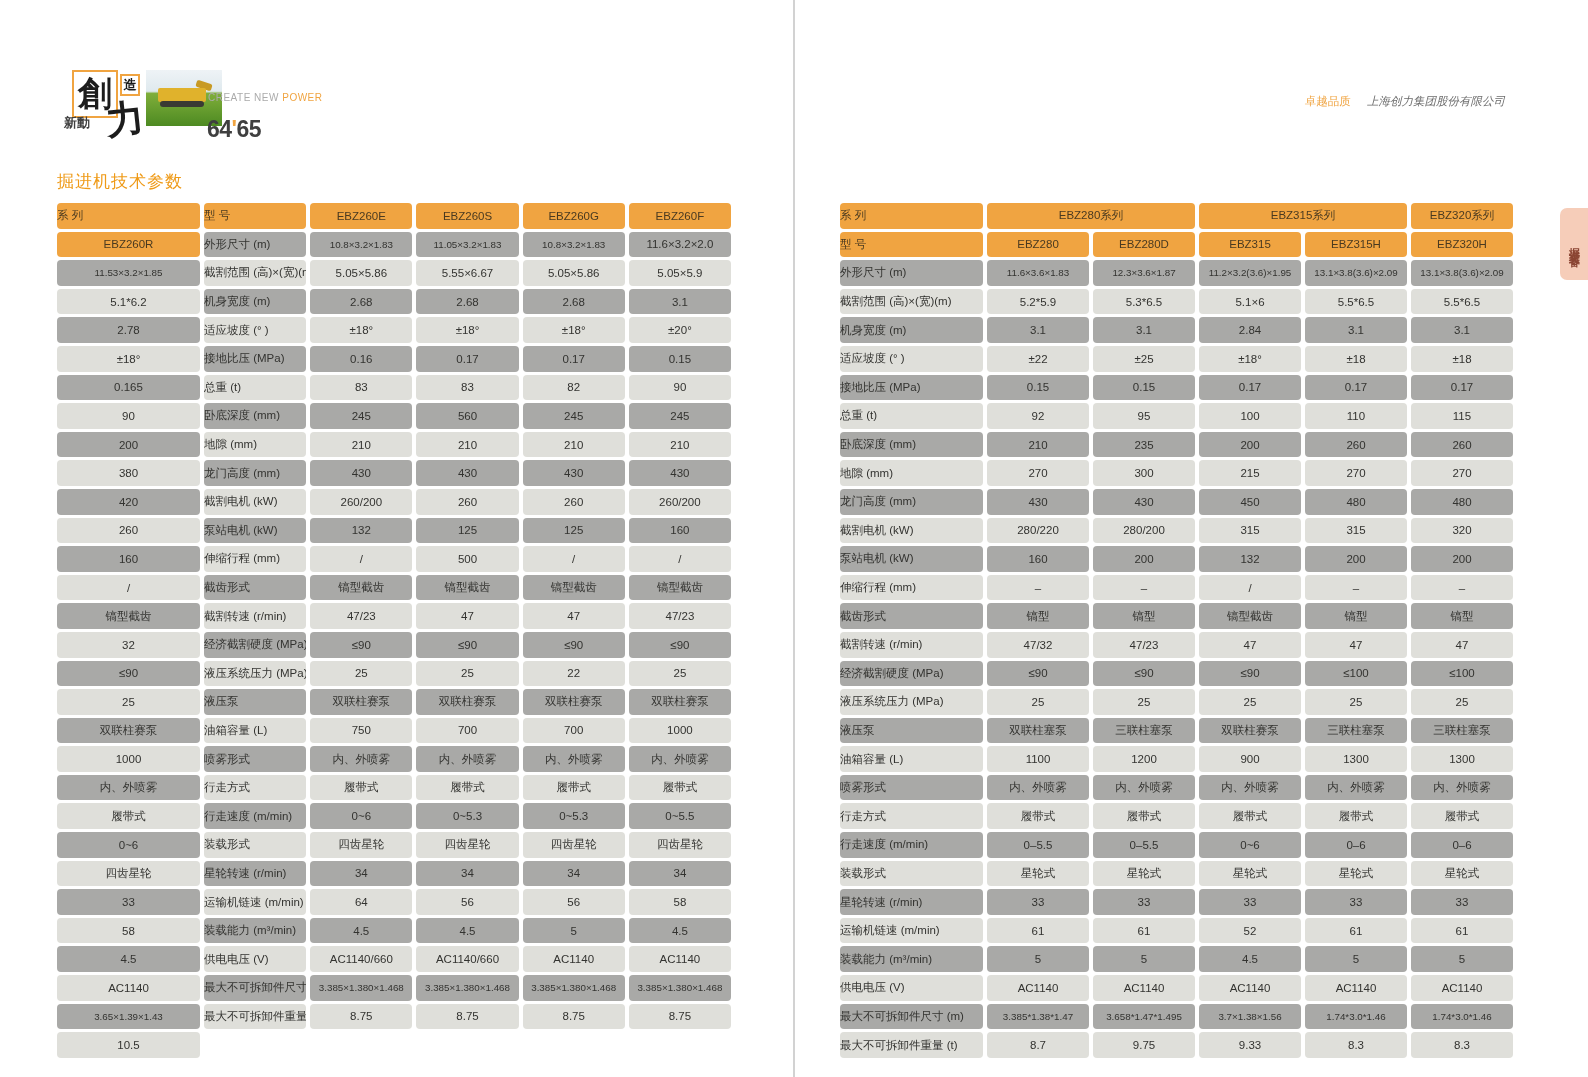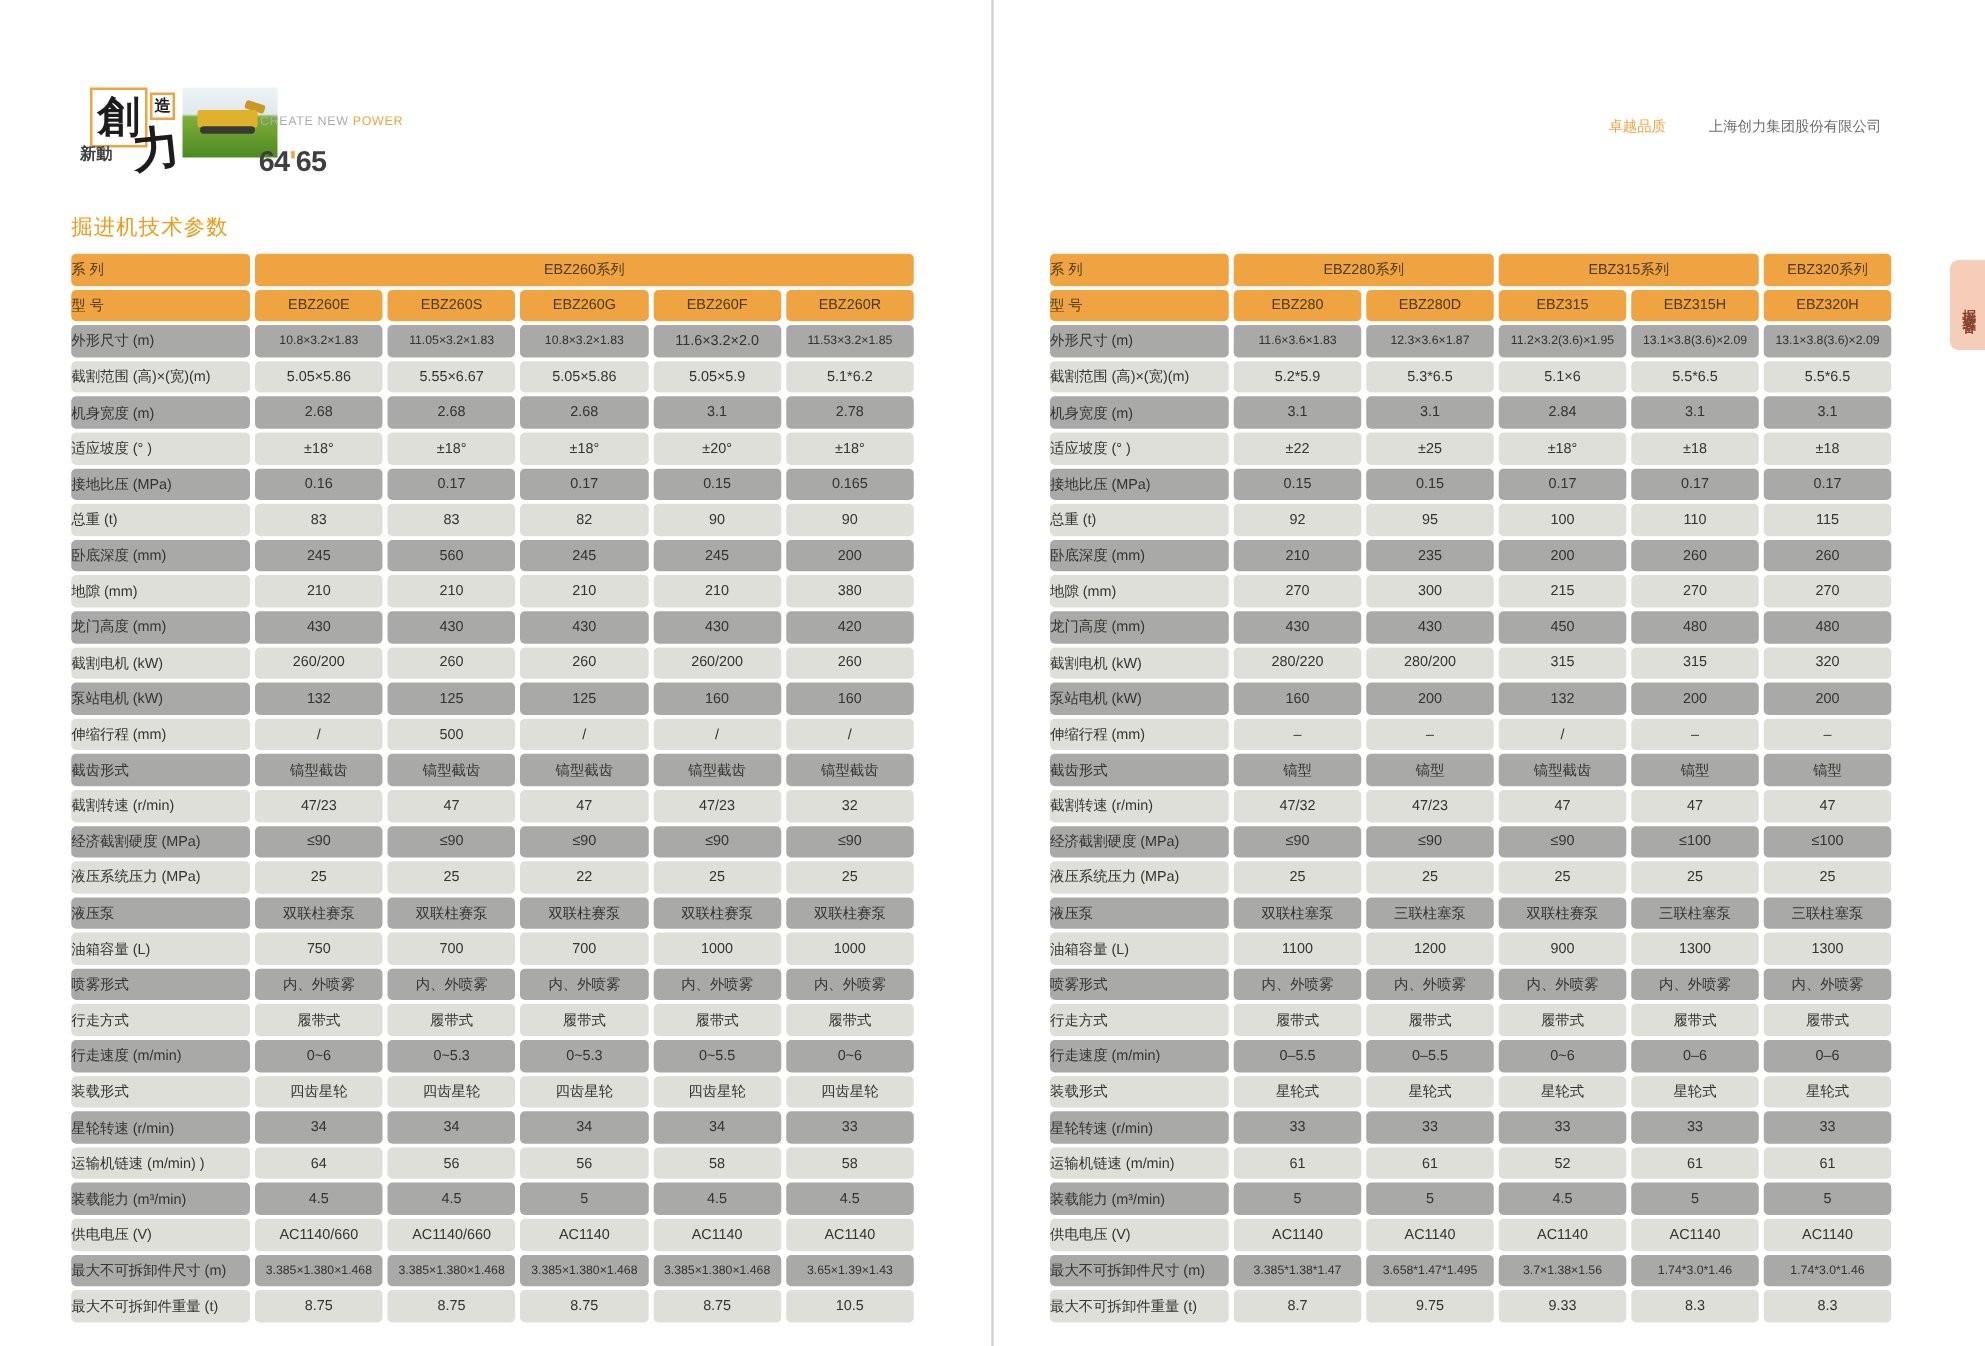--- a/index.html
+++ b/index.html
@@ -35,22 +35,22 @@
   .logo .machine-track { position:absolute; left:14px; top:31px; width:44px; height:6px; background:#3a3a34; border-radius:3px; }
 
   .tagline { position:absolute; left:208px; top:92px; font-size:10px; letter-spacing:0.5px; }
   .tagline .gray { color:#ababab; }
   .tagline .orange { color:#F0A441; }
   .pagenum { position:absolute; left:207px; top:116px; font-size:23px; font-weight:bold; color:#3f3f3f; letter-spacing:-0.5px; }
   .pagenum .apos { color:#F0A441; }
 
   
   .corp-line { position:absolute; left:1180px; top:94px; width:325px; text-align:right; font-size:11.5px; }
-  .corp-line .quality { color:#F0A441; margin-right:31px;text-align:center; }
-  .corp-line .company { color:#6e6e6e; }
+  .corp-line .quality { color:#F0A441; margin-right:13px;text-align:center; }
+  .corp-line .company { color:#6e6e6e;font-style:italic; }
 
   
   .side-tab {
     position:absolute; left:1560px; top:208px; width:28px; height:72px;
     background:#F6CDB9; border-radius:7px 0 0 7px;
     display:flex; align-items:center; justify-content:center;
   }
   .side-tab span {
     writing-mode:vertical-rl; text-orientation:upright;
     font-size:11px; font-weight:bold; color:#8A4432; letter-spacing:3px;
@@ -115,21 +115,20 @@
   </div>
 
   <div class="side-tab">
     <span>掘进装备</span>
   </div>
 
   <div class="section-title">掘进机技术参数</div>
 
   <div id="table-left" class="ptable">
       <div class="cell h lab">系  列</div>
-      <div class="cell h" style="grid-column: span 5;">EBZ260系列</div>
       <div class="cell h lab">型  号</div>
       <div class="cell h">EBZ260E</div>
       <div class="cell h">EBZ260S</div>
       <div class="cell h">EBZ260G</div>
       <div class="cell h">EBZ260F</div>
       <div class="cell h">EBZ260R</div>
       <div class="cell lab dark">外形尺寸 (m)</div>
       <div class="cell dark sm">10.8×3.2×1.83</div>
       <div class="cell dark sm">11.05×3.2×1.83</div>
       <div class="cell dark sm">10.8×3.2×1.83</div>

